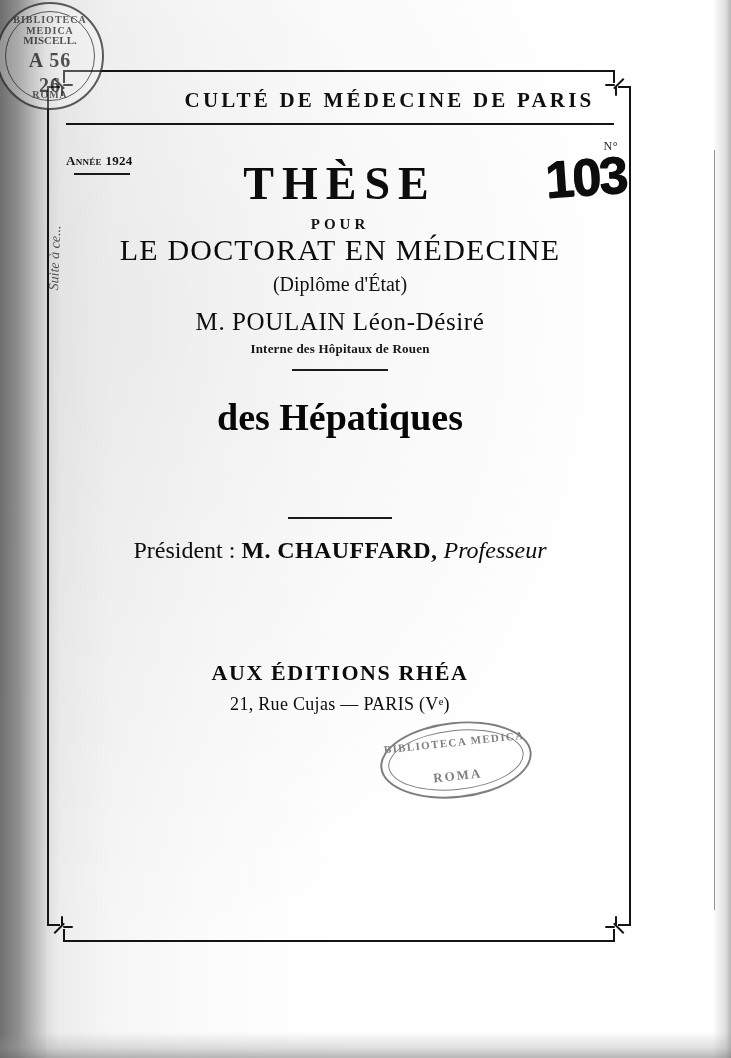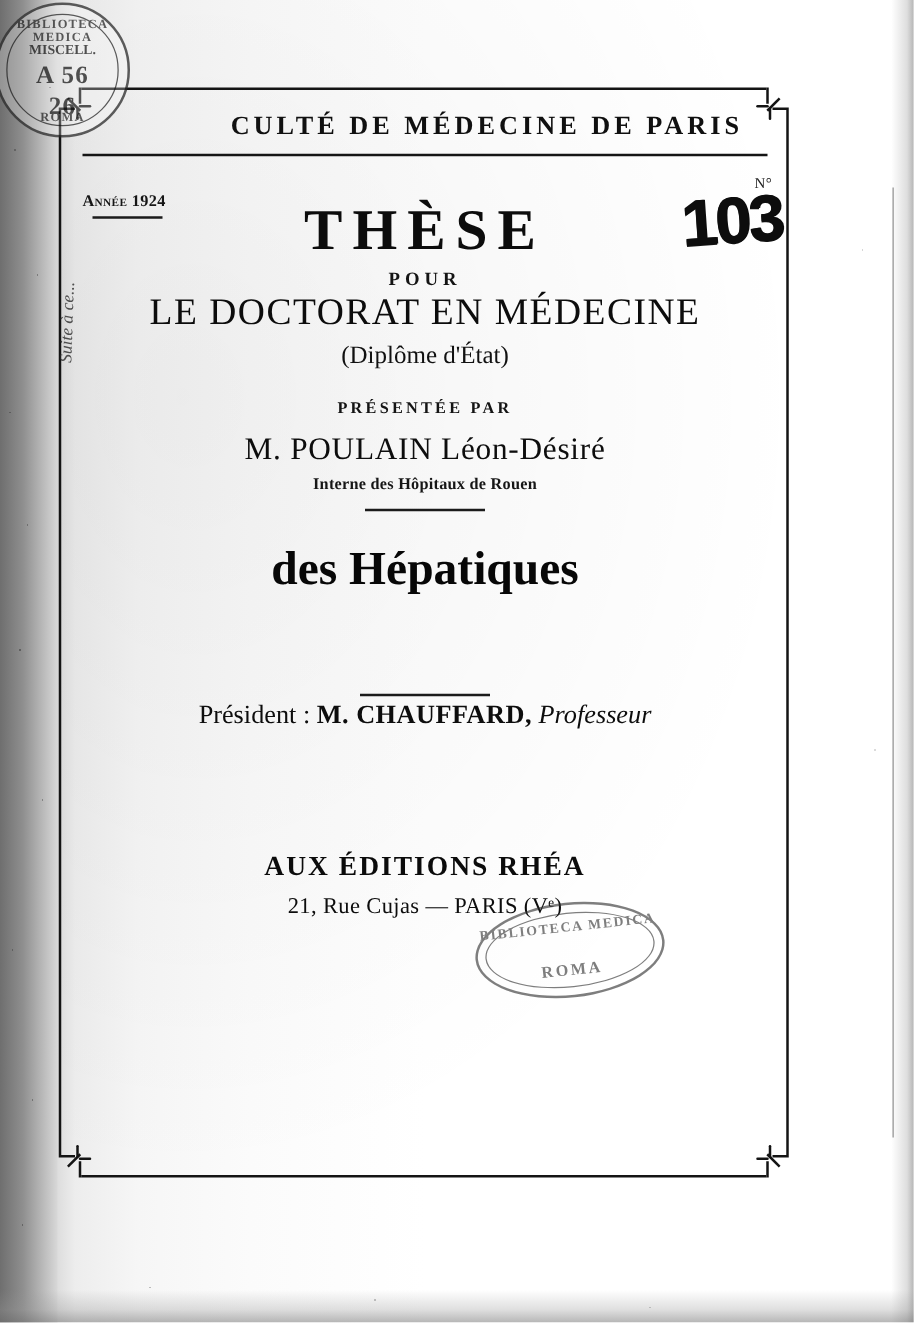--- a/index.html
+++ b/index.html
@@ -257,22 +257,22 @@
     color: #070707;
   }
 
   .rule-pres {
     margin: 78px auto 0 auto;
     width: 104px;
     height: 2px;
     background: #1b1b1b;
   }
   .president {
-    margin-top: 2px;
-    font-size: 21px;
+    margin-top: 18px;
+    font-size: 24px;
     color: #0d0d0d;
   }
   .president .name { font-weight: bold; letter-spacing: .4px; }
   .president .role { font-style: italic; }
 
   .publisher {
     margin-top: 96px;
     font-size: 22px;
     font-weight: bold;
     letter-spacing: 1.6px;
@@ -430,21 +430,20 @@
     <div class="annee-rule"></div>
 
     <div class="numero">N°</div>
     <div class="stamp-number">103</div>
 
     <div class="these">THÈSE</div>
     <div class="pour">POUR</div>
     <div class="doctorat">LE DOCTORAT EN MÉDECINE</div>
     <div class="diplome">(Diplôme d'État)</div>
 
-    <div class="presentee">PRÉSENTÉE PAR</div>
     <div class="author">M. POULAIN Léon-Désiré</div>
     <div class="credit">Interne des Hôpitaux de Rouen</div>
     <div class="rule-short"></div>
 
     <div class="title-sub">des Hépatiques</div>
 
     <div class="rule-pres"></div>
     <div class="president">
       <span>Président :</span>
       <span class="name">M. CHAUFFARD,</span>

